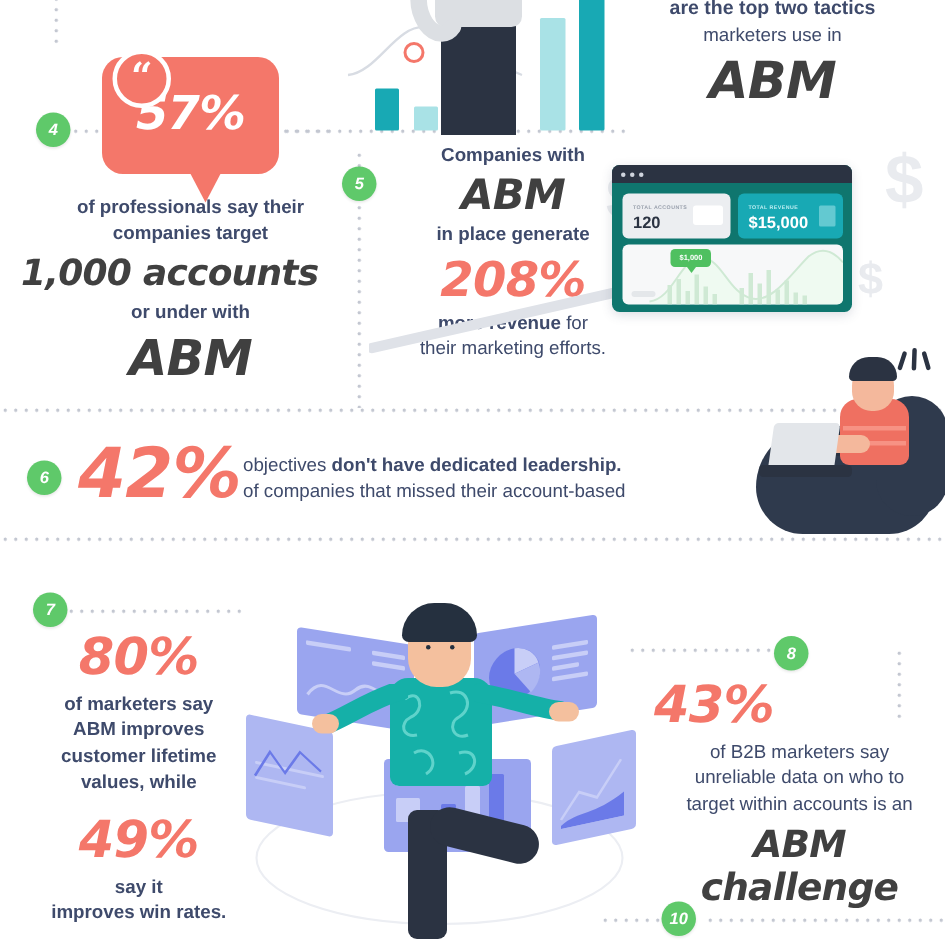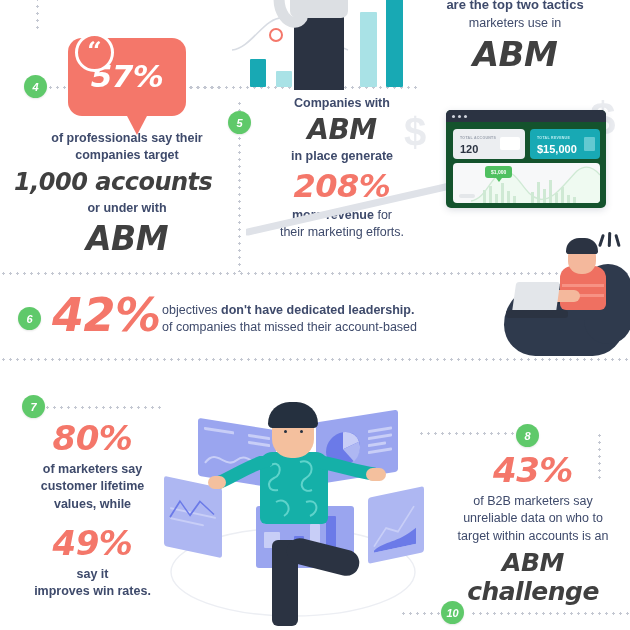--- a/index.html
+++ b/index.html
@@ -109,23 +109,23 @@
   
   .bar { position: absolute; background: #18a9b4; border-radius: 1px; }
   .bar.lite { background: #a9e2e6; }
 
   
   .fig { position: absolute; }
 
   
   #dash {
     position: absolute;
-    left: 446px; top: 110px;
+    left: 408px; top: 110px;
     width: 160px; height: 98px;
-    background: #14532d;
+    background: #0f766e;
     border-radius: 5px;
     box-shadow: 0 2px 7px rgba(60,70,100,.18);
     overflow: hidden;
     z-index: 3;
   }
   #dash .tbar {
     height: 12px; background: #2b3342;
     display: flex; align-items: center; padding-left: 6px; gap: 3px;
   }
   #dash .dot { width: 3px; height: 3px; border-radius: 50%; background: #cfd4dd; }
@@ -338,20 +338,21 @@
 
     <div class="abs" style="left:26px; top:50px; width:44px; height:32px; background:#e3e6ea; border-radius:3px; transform:skewX(-8deg);"></div>
     <div class="abs" style="left:18px; top:78px; width:62px; height:8px; background:#2b3342; border-radius:3px;"></div>
   </div>
 
   <div class="badge" style="left:22px; top:395px;">7</div>
 
   <div class="abs" style="left:10px; top:418px; width:165px;">
     <div class="script coral" style="text-align:center; font-size:34px;">80%</div>
     <div class="body-txt" style="margin-top:3px;">of marketers say</div>
+    <div class="body-txt">ABM improves</div>
     <div class="body-txt">customer lifetime</div>
     <div class="body-txt">values, while</div>
     <div class="script coral" style="text-align:center; font-size:34px; margin-top:10px;">49%</div>
     <div class="body-txt" style="margin-top:3px;">say it</div>
     <div class="body-txt">improves win rates.</div>
   </div>
 
   <div class="abs" style="left:168px; top:394px; width:250px; height:236px;">
 
     <svg class="abs" style="left:0; top:128px;" width="250" height="100">
@@ -426,21 +427,21 @@
 
     <div class="abs" style="left:104px; top:16px; width:42px; height:48px; background:#f4c09e; border-radius:19px;"></div>
     <div class="abs" style="left:100px; top:8px; width:50px; height:26px; background:#25303f; border-radius:24px 24px 5px 5px;"></div>
     <div class="abs" style="left:116px; top:36px; width:3px; height:3px; background:#25303f; border-radius:50%;"></div>
     <div class="abs" style="left:132px; top:36px; width:3px; height:3px; background:#25303f; border-radius:50%;"></div>
   </div>
 
   <div class="badge" style="left:516px; top:424px;">8</div>
 
   <div class="abs" style="left:436px; top:450px; width:194px;">
-    <div class="script coral" style="text-align:center; font-size:34px;">43%</div>
+    <div class="script coral" style="font-size:34px;">43%</div>
     <div class="body-txt reg" style="margin-top:3px;">of B2B marketers say</div>
     <div class="body-txt reg">unreliable data on who to</div>
     <div class="body-txt reg">target within accounts is an</div>
     <div class="script navy" style="text-align:center; font-size:25px; margin-top:3px;">ABM challenge</div>
   </div>
 
   <div class="badge" style="left:441px; top:601px;text-align:right;">10</div>
 
 </div>
 

